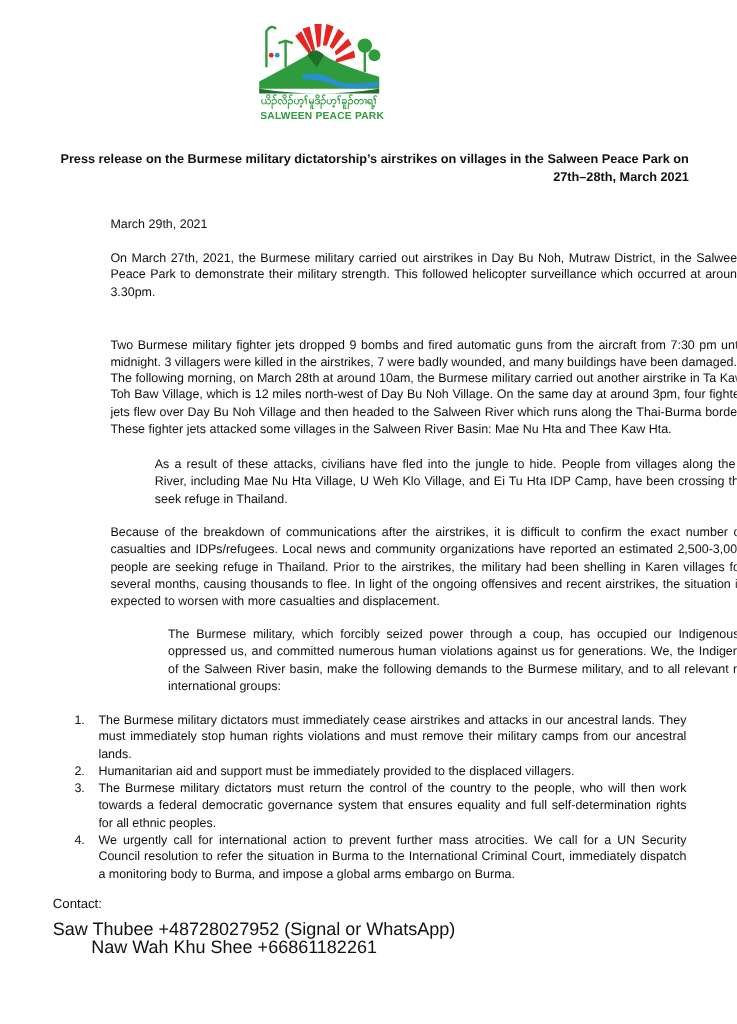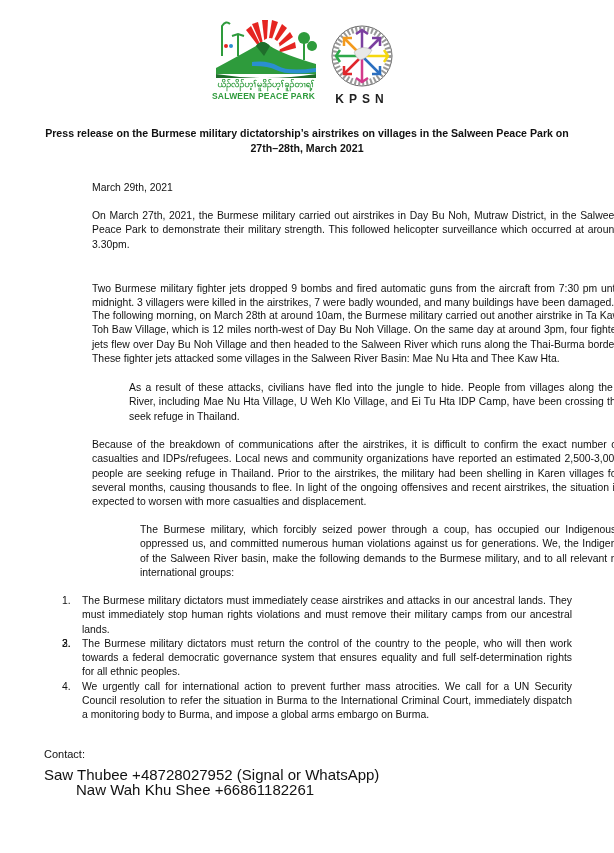--- a/index.html
+++ b/index.html
@@ -1,27 +1,27 @@
 <!DOCTYPE html>
 <html><head>
   <meta charset="utf-8">
   <style>
     html, body { margin: 0; padding: 0; background: #ffffff; }
     body { width: 614px; height: 853px; position: relative; overflow: hidden;
            font-family: "Liberation Sans", sans-serif; color: #111; }
     .logos { position: absolute; top: 16px; left: 0; width: 514px; height: 92px; }
     .logo-spp { position: absolute; left: 212px; top: 0; width: 108px; height: 90px; }
     .logo-kpsn { position: absolute; left: 326px; top: 2px; width: 72px; height: 90px; }
-    .spp-name { position: absolute; left: 0; top: 75px; width: 108px; text-align: left;
+    .spp-name { position: absolute; left: 0; top: 75px; width: 108px; text-align: right;
                 font-size: 8.5px; font-weight: bold; color: #2e9b3c; letter-spacing: 0.2px; }
     .spp-script { position: absolute; left: 4px; top: 62px; width: 100px; text-align: center;
                   font-size: 9px; color: #2e9b3c; font-weight: bold; }
     .kpsn-name { position: absolute; left: 0; top: 74px; width: 72px; text-align: center;
                  font-size: 12px; font-weight: bold; letter-spacing: 5px; color: #222; }
-    .title { position: absolute; top: 126px; left: 40px; width: 534px; text-align: center;
+    .title { position: absolute; top: 126px; left: 40px; width: 534px; text-align: right;
              font-weight: bold; font-size: 10.6px; line-height: 14.5px; }
     .p { position: absolute; left: 44px; width: 528px; font-size: 10.4px; line-height: 14.3px;
          text-align: justify; margin: 0; padding-left: 48px; }
     .p.left { text-align: left; }
     ol.demands { position: absolute; left: 44px; top: 594px; width: 528px; margin: 0; padding: 0;
                  list-style: none; font-size: 10.4px; line-height: 14.3px; }
     ol.demands li { position: relative; padding-left: 38px; text-align: justify; }
     ol.demands li .num { position: absolute; left: 18px; top: 0; }
     .contact-label { position: absolute; left: 44px; top: 748px; font-weight: normal; font-size: 11px; }
     .contact-line { position: absolute; left: 44px; font-size: 15px; }
@@ -58,58 +58,41 @@
       <path d="M4 52 Q30 38 44 30 Q50 22 58 30 Q70 38 104 48 L104 58 L4 58 Z" fill="#2e9b3c"></path>
       <path d="M44 30 Q50 22 58 30 L52 40 Z" fill="#1f6e2b"></path>
 
       <path d="M40 46 Q56 44 66 50 Q76 56 104 52 L104 56 Q76 60 64 54 Q56 50 40 50 Z" fill="#2a8fd0"></path>
       <path d="M4 58 Q54 66 104 58 L104 62 L4 62 Z" fill="#1f6e2b"></path>
     </svg>
     <div class="spp-script">ယိၣ်လိၣ်ဟ့ၢ်မူဒိၣ်ဟ့ၢ်ခူၣ်တၢရ့ၢ်</div>
     <div class="spp-name">SALWEEN PEACE PARK</div>
   </div>
 
-  <div class="logo-kpsn">
-    <svg width="72" height="72" viewBox="0 0 72 72">
-      <circle cx="36" cy="38" r="30" fill="#ffffff" stroke="#666" stroke-width="1"></circle>
-      <circle cx="36" cy="38" r="27" fill="none" stroke="#999" stroke-width="6" stroke-dasharray="2 2"></circle>
-      <g stroke-width="2.5" fill="none">
-        <path d="M36 38 L36 12 M30 16 L36 12 L42 16" stroke="#7b3fa0"></path>
-        <path d="M36 38 L18 20 M18 28 L18 20 L26 20" stroke="#f39a1e"></path>
-        <path d="M36 38 L54 20 M46 20 L54 20 L54 28" stroke="#7b3fa0"></path>
-        <path d="M36 38 L62 38 M58 32 L62 38 L58 44" stroke="#f5d80f"></path>
-        <path d="M36 38 L54 56 M54 48 L54 56 L46 56" stroke="#2b6fc0"></path>
-        <path d="M36 38 L36 64 M30 60 L36 64 L42 60" stroke="#d33a8c"></path>
-        <path d="M36 38 L18 56 M18 48 L18 56 L26 56" stroke="#e0262b"></path>
-        <path d="M36 38 L10 38 M14 32 L10 38 L14 44" stroke="#2da84a"></path>
-      </g>
-      <path d="M28 34 Q36 26 46 32 Q42 40 34 42 Q30 40 28 34 Z" fill="#e8e8e8" stroke="#aaa" stroke-width="0.5"></path>
-    </svg>
-    <div class="kpsn-name">KPSN</div>
-  </div>
 </div>
 
 <div class="title">Press release on the Burmese military dictatorship’s airstrikes on villages in the Salween Peace Park on 27th–28th, March 2021</div>
 
 <p class="p left" style="top:181px;">March 29th, 2021</p>
 
 <p class="p" style="top:209px;">On March 27th, 2021, the Burmese military carried out airstrikes in Day Bu Noh, Mutraw District, in the Salween Peace Park to demonstrate their military strength. This followed helicopter surveillance which occurred at around 3.30pm.</p>
 <p class="p" style="top:266px;margin-top:16px;">Two Burmese military fighter jets dropped 9 bombs and fired automatic guns from the aircraft from 7:30 pm until midnight. 3 villagers were killed in the airstrikes, 7 were badly wounded, and many buildings have been damaged.</p>
 <p class="p" style="top:309px;">The following morning, on March 28th at around 10am, the Burmese military carried out another airstrike in Ta Kaw Toh Baw Village, which is 12 miles north-west of Day Bu Noh Village. On the same day at around 3pm, four fighter jets flew over Day Bu Noh Village and then headed to the Salween River which runs along the Thai-Burma border. These fighter jets attacked some villages in the Salween River Basin: Mae Nu Hta and Thee Kaw Hta.</p>
 <p class="p" style="top:381px;margin-left:37px;">As a result of these attacks, civilians have fled into the jungle to hide. People from villages along the Salween River, including Mae Nu Hta Village, U Weh Klo Village, and Ei Tu Hta IDP Camp, have been crossing the river to seek refuge in Thailand.</p>
 <p class="p" style="top:438px;">Because of the breakdown of communications after the airstrikes, it is difficult to confirm the exact number of casualties and IDPs/refugees. Local news and community organizations have reported an estimated 2,500-3,000 people are seeking refuge in Thailand. Prior to the airstrikes, the military had been shelling in Karen villages for several months, causing thousands to flee. In light of the ongoing offensives and recent airstrikes, the situation is expected to worsen with more casualties and displacement.</p>
 <p class="p" style="top:523px;margin-left:48px;">The Burmese military, which forcibly seized power through a coup, has occupied our Indigenous territories, oppressed us, and committed numerous human violations against us for generations. We, the Indigenous people of the Salween River basin, make the following demands to the Burmese military, and to all relevant national and international groups:</p>
 
 <ol class="demands">
   <li>
     <span class="num">1.</span>
     <span>The Burmese military dictators must immediately cease airstrikes and attacks in our ancestral lands. They must immediately stop human rights violations and must remove their military camps from our ancestral lands.</span>
   </li>
   <li>
     <span class="num">2.</span>
+    <span>Humanitarian aid and support must be immediately provided to the displaced villagers.</span>
   </li>
   <li>
     <span class="num">3.</span>
     <span>The Burmese military dictators must return the control of the country to the people, who will then work towards a federal democratic governance system that ensures equality and full self-determination rights for all ethnic peoples.</span>
   </li>
   <li>
     <span class="num">4.</span>
     <span>We urgently call for international action to prevent further mass atrocities. We call for a UN Security Council resolution to refer the situation in Burma to the International Criminal Court, immediately dispatch a monitoring body to Burma, and impose a global arms embargo on Burma.</span>
   </li>
 </ol>

